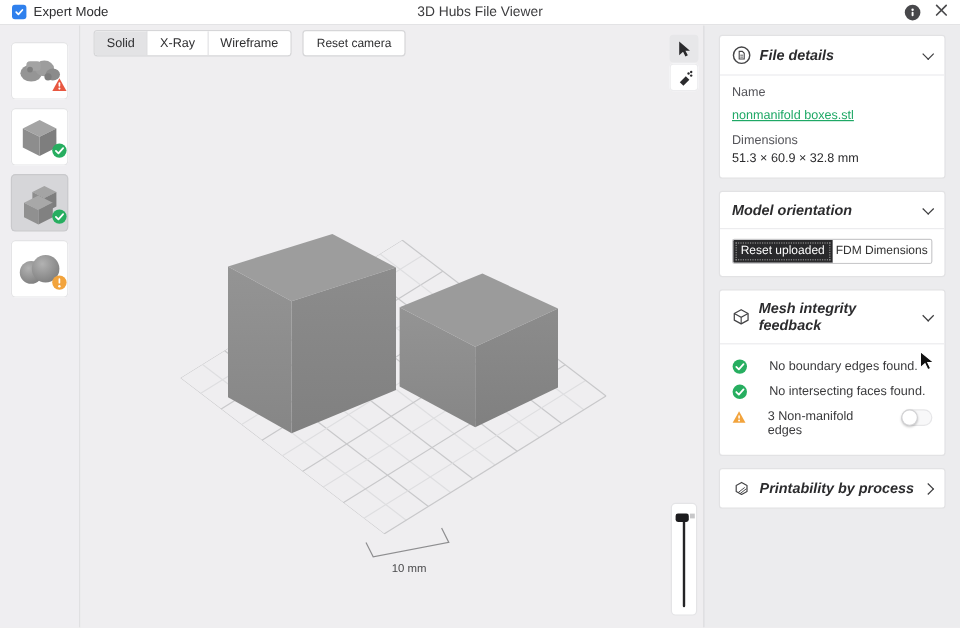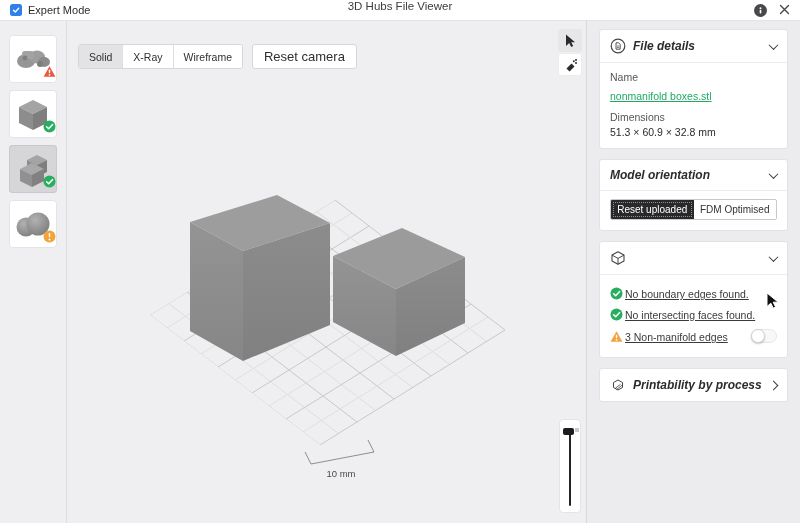--- a/index.html
+++ b/index.html
@@ -2,21 +2,21 @@
 <html><head>
 <meta charset="utf-8">
 <style>
   * { margin:0; padding:0; box-sizing:border-box; }
   html,body { width:800px; height:523px; overflow:hidden; background:#efeef0;
     font-family:"Liberation Sans", sans-serif; -webkit-font-smoothing:antialiased; }
   .app { width:800px; height:523px; display:flex; flex-direction:column; position:relative; }
 
   
   .topbar { height:21px; background:#fff; border-bottom:1px solid #e3e3e5;
-    display:flex; padding:0 10px; position:relative; z-index:5; }
+    display:flex; align-items:center; padding:0 10px; position:relative; z-index:5; }
   .expert { display:flex; align-items:center; gap:6px; font-size:11px; color:#2d2d2f; }
   .cb { width:12px; height:12px; border-radius:2.5px; background:#2f80ed; display:flex;
     align-items:center; justify-content:center; }
   .title { position:absolute; left:0; right:0; text-align:center; font-size:11.5px;
     color:#3c3c3e; pointer-events:none; }
   .topbar-right { margin-left:auto; display:flex; align-items:center; gap:12px; z-index:2; }
   .info-ic { width:13px; height:13px; border-radius:50%; background:#48484b; display:flex;
     align-items:center; justify-content:center; }
 
   
@@ -28,27 +28,27 @@
   .thumb { width:48px; height:48px; border-radius:4px; background:#fff;
     box-shadow:0 0 0 1px #e4e4e6 inset; position:relative; display:flex;
     align-items:center; justify-content:center; cursor:pointer; }
   .thumb.selected { background:#d6d6d9; box-shadow:0 0 0 1px #c9c9cc inset; }
   .badge { position:absolute; right:1px; bottom:1px; }
 
   
   .canvas { flex:1; position:relative; background:#efeef0; }
   .scene { position:absolute; inset:0; }
 
-  .view-toolbar { position:absolute; top:23px; left:11px; display:flex; gap:9px; }
+  .view-toolbar { position:absolute; top:4px; left:11px; display:flex; gap:9px; }
   .btn-group { display:flex; background:#fff; border:1px solid #d6d6d8; border-radius:3px; overflow:hidden; }
   .btn-group .vbtn { padding:4px 10px; font-size:10.5px; color:#2f2f31; background:#fff;
     border:none; border-right:1px solid #dedee0; cursor:pointer; font-family:inherit; }
   .btn-group .vbtn:last-child { border-right:none; }
   .btn-group .vbtn.active { background:#e3e3e5; }
-  .solo-btn { padding:4px 11px; font-size:13px; color:#2f2f31; background:#fff;
+  .solo-btn { padding:4px 11px; font-size:10px; color:#2f2f31; background:#fff;
     border:1px solid #d6d6d8; border-radius:3px; cursor:pointer; font-family:inherit; }
 
   .tools { position:absolute; top:8px; right:4px; width:24px; display:flex;
     flex-direction:column; gap:1px; }
   .tool-btn { width:24px; height:23px; border-radius:3px; display:flex; align-items:center;
     justify-content:center; cursor:pointer; }
   .tool-btn.sel { background:#e7e7e9; }
   .tool-btn.plain { background:#fff; box-shadow:0 0 0 1px #ececee inset; }
 
   .zoom-slider { position:absolute; right:5px; bottom:10px; width:22px; height:94px;
@@ -73,22 +73,22 @@
   .flabel { font-size:10.5px; color:#55555a; margin-bottom:3px; }
   .flink { font-size:10.5px; color:#1fa866; text-decoration:underline; display:inline-block;
     margin-bottom:9px; cursor:pointer; }
   .fvalue { font-size:10.5px; color:#2c2c2e; }
 
   .seg { display:flex; height:21px; border:1px solid #c9c9cb; border-radius:2px; overflow:hidden; }
   .seg .opt { flex:1; display:flex; align-items:center; justify-content:center; font-size:10px;
     background:#fff; color:#333; cursor:pointer; }
   .seg .opt.active { background:#29292b; color:#fff; outline:1px dotted #8f8f8f; outline-offset:-3px; }
 
-  .check-row { display:flex; align-items:flex-end; gap:2px; font-size:10.5px; color:#3a3a3c;
-    padding:4px 0;text-decoration:underline; }
+  .check-row { display:flex; align-items:flex-start; gap:18px; font-size:10.5px; color:#3a3a3c;
+    padding:4px 0; }
   .switch { width:26px; height:14px; border:1px solid #e6e6e8; background:#f8f8f9;
     border-radius:8px; position:relative; margin-left:auto; cursor:pointer; flex:none; }
   .sw-knob { position:absolute; left:-1px; top:-1px; width:14px; height:14px; background:#fff;
     border:1px solid #d2d2d4; border-radius:50%; box-shadow:0 1px 2px rgba(0,0,0,.22); }
 
   .mouse-cursor { position:absolute; left:766px; top:292px; z-index:20; pointer-events:none; }
 </style>
 </head>
 <body>
 
@@ -302,31 +302,32 @@
       </div>
 
       <div class="card">
         <div class="card-head under">
           <span class="card-title">Model orientation</span>
           <span class="chev down"></span>
         </div>
         <div class="card-body">
           <div class="seg">
             <div class="opt active">Reset uploaded</div>
-            <div class="opt">FDM Optimised</div>
+            <div class="opt">FDM Dimensions</div>
           </div>
         </div>
       </div>
 
       <div class="card">
         <div class="card-head under">
           <svg width="16" height="16" viewBox="0 0 16 16">
             <path d="M8,1.8 L14,5.1 V10.9 L8,14.2 L2,10.9 V5.1 Z" stroke="#454547" stroke-width="1.1" fill="none" stroke-linejoin="round"></path>
             <path d="M2,5.1 L8,8.4 L14,5.1 M8,8.4 V14.2" stroke="#454547" stroke-width="1" fill="none"></path>
           </svg>
+          <span class="card-title">Mesh integrity feedback</span>
           <span class="chev down"></span>
         </div>
         <div class="card-body">
           <div class="check-row">
             <svg width="13" height="13" viewBox="0 0 13 13">
                 <circle cx="6.5" cy="6.5" r="6" fill="#27ae60"></circle>
                 <path d="M3.6,6.7 l2.1,2.1 L9.6,4.5" stroke="#fff" stroke-width="1.5" fill="none" stroke-linecap="round" stroke-linejoin="round"></path>
               </svg>
             <span>No boundary edges found.</span>
           </div>

